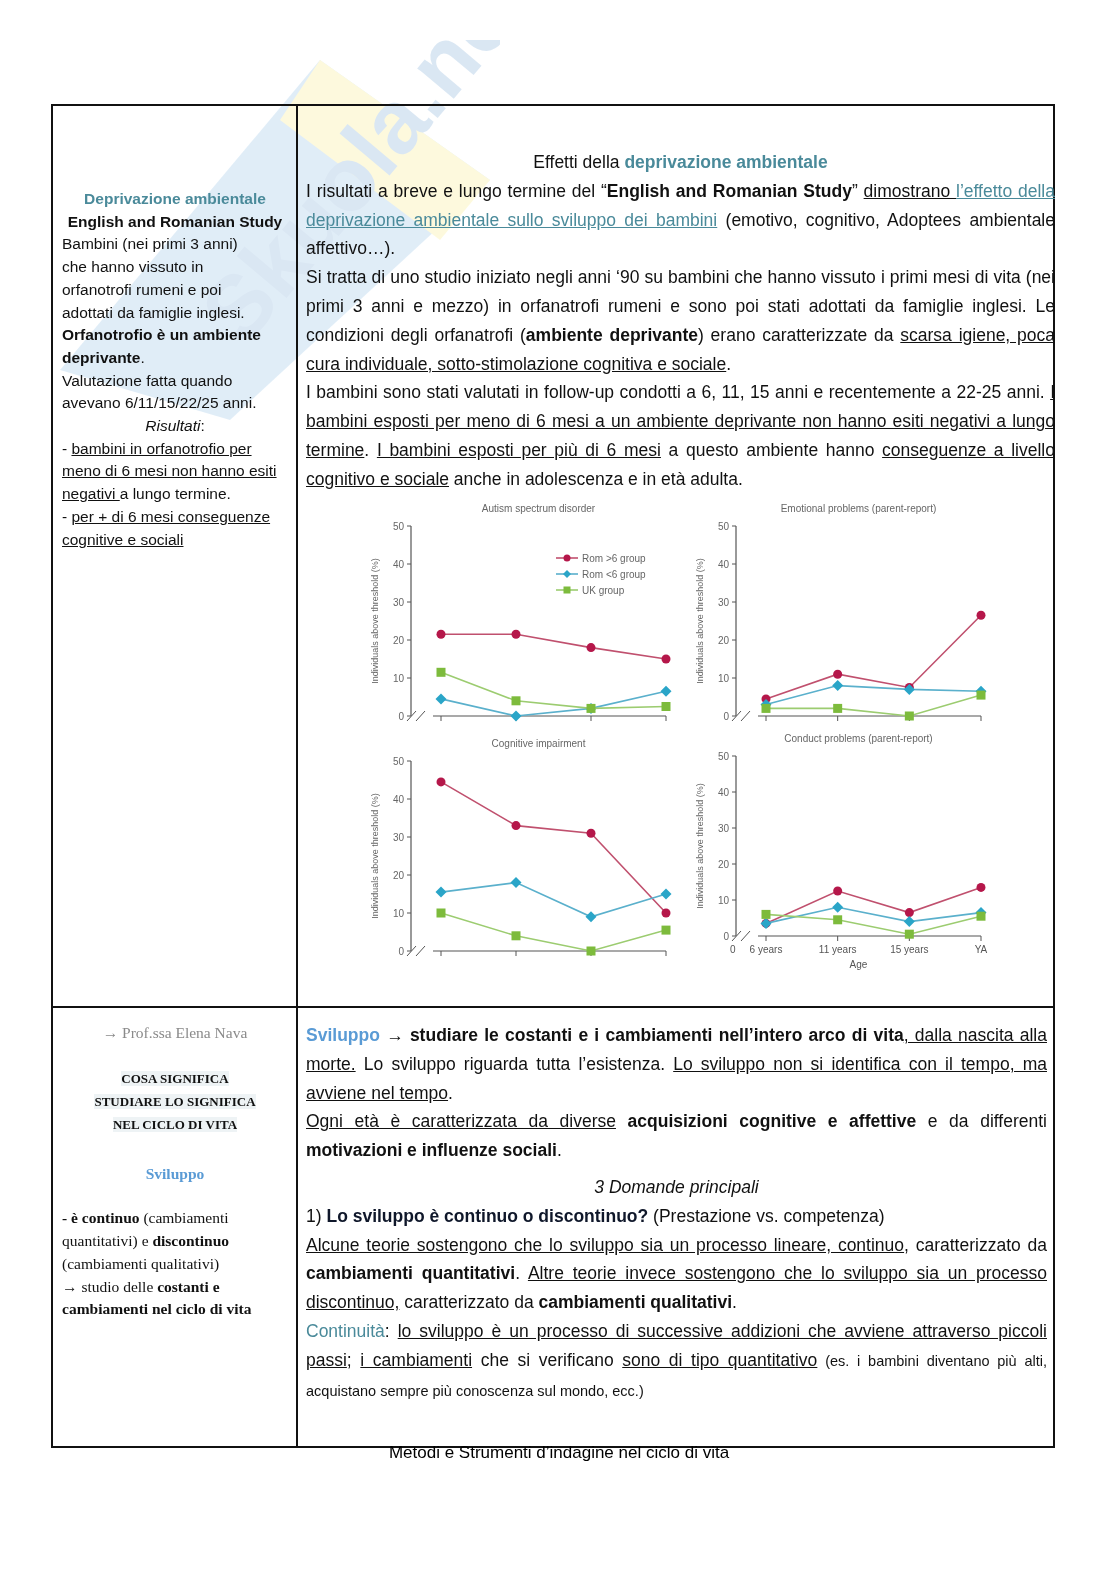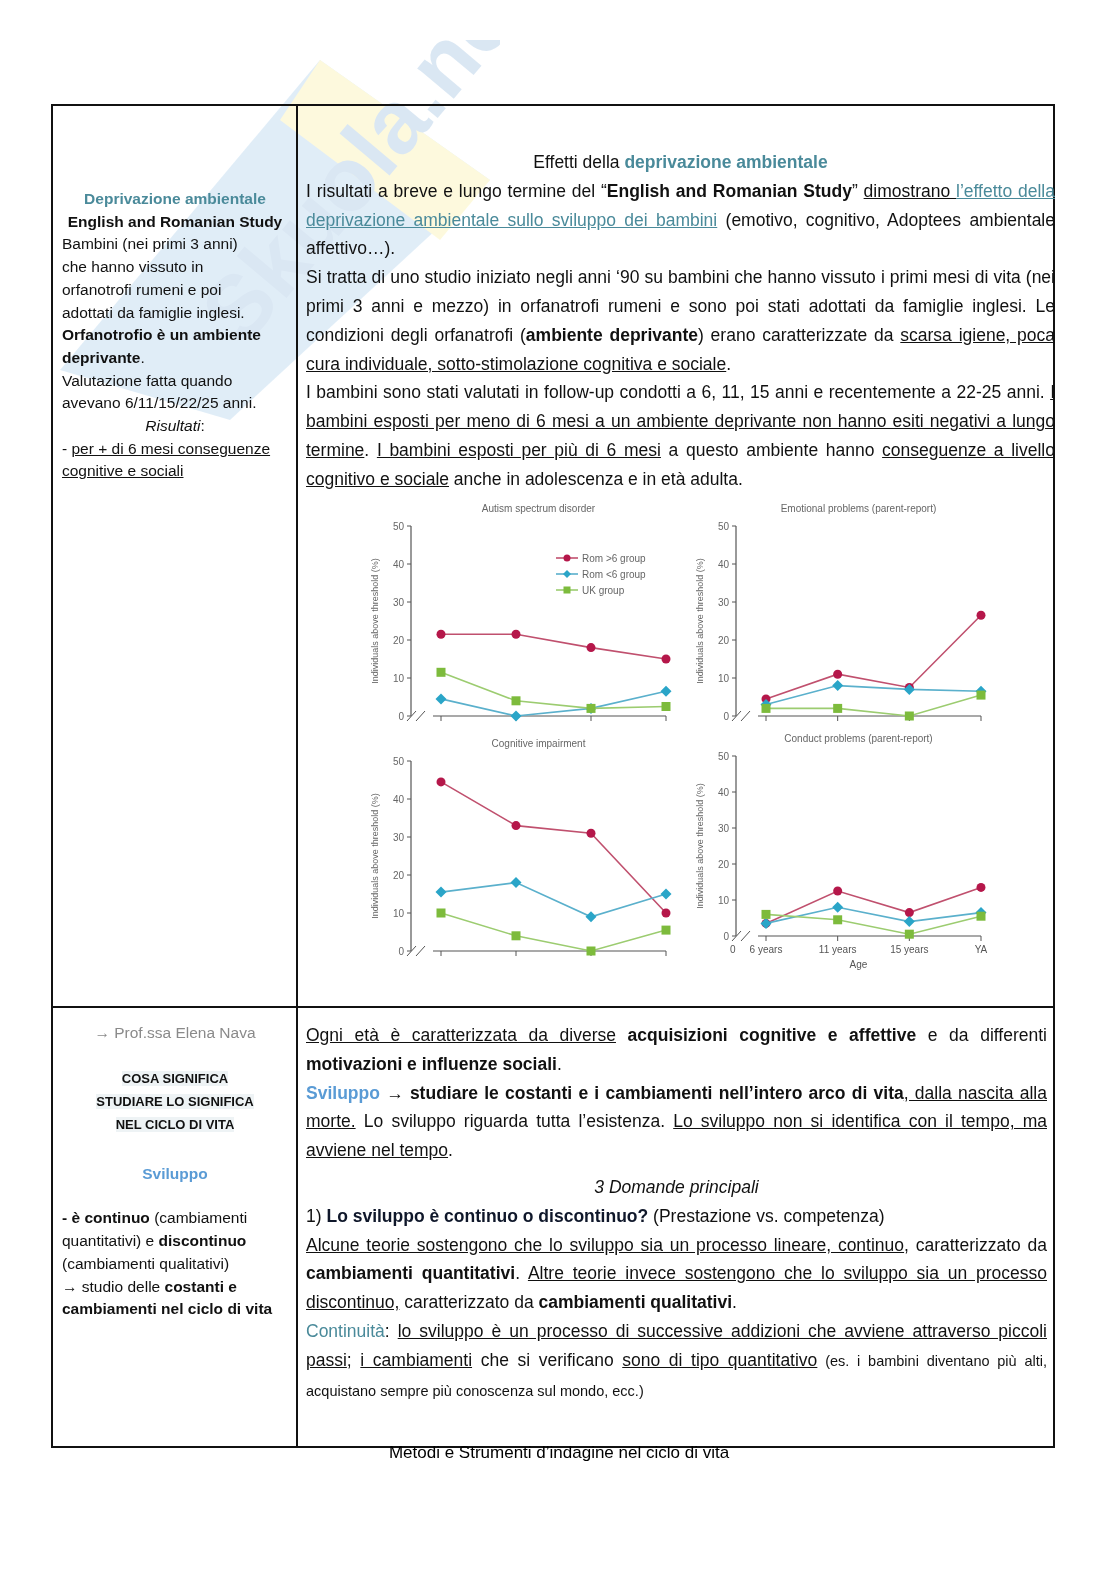--- a/index.html
+++ b/index.html
@@ -6,21 +6,21 @@
   body { width: 1118px; height: 1579px; position: relative; overflow: hidden;
          font-family: "Liberation Sans", sans-serif; color: #111; }
   .watermark { position: absolute; left: 20px; top: 40px; width: 480px; height: 380px; pointer-events: none; opacity: 0.18; }
   .page-table { position: absolute; left: 51px; top: 104px; width: 1004px; height: 1344px;
                 border: 2px solid #111; box-sizing: border-box; }
   .vline { position: absolute; left: 243px; top: 0; bottom: 0; width: 2px; background: #111; }
   .hline { position: absolute; left: 0; right: 0; top: 900px; height: 2px; background: #111; }
   .cell { position: absolute; box-sizing: border-box; }
   .left-cell-1 { left: 0; top: 0; width: 243px; height: 900px; padding: 82px 8px 0 9px; }
   .right-cell-1 { left: 245px; top: 0; width: 757px; height: 808px; padding: 42px 0 0 8px; }
-  .left-cell-2 { left: 0; top: 902px; width: 243px; height: 440px; padding: 14px 8px 0 9px; }
+  .left-cell-2 { left: 0; top: 902px; width: 243px; height: 440px; padding: 14px 8px 0 9px; font-family: Liberation Serif, serif; }
   .right-cell-2 { left: 245px; top: 902px; width: 757px; height: 440px; padding: 13px 8px 0 8px; }
   .side { font-size: 15.5px; line-height: 22.7px; }
   .side .center { text-align: center; }
   .teal { color: #4a8a9a; }
   .blue-light { color: #5a9bd5; }
   .navy { color: #0f172a; }
   .b { font-weight: bold; }
   .i { font-style: italic; }
   .u { text-decoration: underline; }
   .main { font-size: 17.5px; line-height: 28.8px; text-align: justify; }
@@ -53,20 +53,21 @@
     <div class="center teal b">Deprivazione ambientale</div>
     <div class="center b">English and Romanian Study</div>
     <div>Bambini (nei primi 3 anni)</div>
     <div>che hanno vissuto in</div>
     <div>orfanotrofi rumeni e poi</div>
     <div>adottati da famiglie inglesi.</div>
     <div><span class="b">Orfanotrofio è un ambiente deprivante</span><span>.</span></div>
     <div>Valutazione fatta quando</div>
     <div>avevano 6/11/15/22/25 anni.</div>
     <div class="center"><span class="i">Risultati</span><span>:</span></div>
+    <div><span>- </span><span class="u">bambini in orfanotrofio per meno di 6 mesi non hanno esiti negativi </span><span>a lungo termine.</span></div>
     <div><span>- </span><span class="u">per + di 6 mesi conseguenze cognitive e sociali</span></div>
   </div>
 
   <div class="cell right-cell-1 main">
     <p class="title-line"><span>Effetti della </span><span class="teal b">deprivazione ambientale</span></p>
     <p><span>I risultati a breve e lungo termine del “</span><span class="b">English and Romanian Study</span><span>” </span><span class="u">dimostrano </span><span class="link">l’effetto della deprivazione ambientale sullo sviluppo dei bambini</span><span> (emotivo, cognitivo, Adoptees ambientale affettivo…).</span></p>
     <p><span>Si tratta di uno studio iniziato negli anni ‘90 su bambini che hanno vissuto i primi mesi di vita (nei primi 3 anni e mezzo) in orfanatrofi rumeni e sono poi stati adottati da famiglie inglesi. Le condizioni degli orfanatrofi (</span><span class="b">ambiente deprivante</span><span>) erano caratterizzate da </span><span class="u">scarsa igiene, poca cura individuale, sotto-stimolazione cognitiva e sociale</span><span>.</span></p>
     <p><span>I bambini sono stati valutati in follow-up condotti a 6, 11, 15 anni e recentemente a 22-25 anni. </span><span class="u">I bambini esposti per meno di 6 mesi a un ambiente deprivante non hanno esiti negativi a lungo termine</span><span>. </span><span class="u">I bambini esposti per più di 6 mesi</span><span> a questo ambiente hanno </span><span class="u">conseguenze a livello cognitivo e sociale</span><span> anche in adolescenza e in età adulta.</span></p>
 
     <div class="charts">
@@ -250,22 +251,22 @@
       <div><span>COSA SIGNIFICA</span></div>
       <div><span>STUDIARE LO SIGNIFICA</span></div>
       <div><span>NEL CICLO DI VITA</span></div>
     </div>
     <div class="center blue-light b" style="margin-top:27px">Sviluppo</div>
     <div style="margin-top:22px"><span class="b">- è continuo</span><span> (cambiamenti quantitativi) e </span><span class="b">discontinuo</span><span> (cambiamenti qualitativi)</span></div>
     <div><span>→ studio delle </span><span class="b">costanti e cambiamenti nel ciclo di vita</span></div>
   </div>
 
   <div class="cell right-cell-2 main">
+    <p><span class="blue-light b">Sviluppo</span><span> → </span><span class="b">studiare le costanti e i cambiamenti nell’intero arco di vita</span><span class="u">, dalla nascita alla morte.</span><span> Lo sviluppo riguarda tutta l’esistenza. </span><span class="u">Lo sviluppo non si identifica con il tempo, ma avviene nel tempo</span><span>.</span></p>
     <p><span class="u">Ogni età è caratterizzata da diverse</span><span class="b"> acquisizioni cognitive e affettive</span><span> e da differenti </span><span class="b">motivazioni e influenze sociali</span><span>.</span></p>
-    <p><span class="blue-light b">Sviluppo</span><span> → </span><span class="b">studiare le costanti e i cambiamenti nell’intero arco di vita</span><span class="u">, dalla nascita alla morte.</span><span> Lo sviluppo riguarda tutta l’esistenza. </span><span class="u">Lo sviluppo non si identifica con il tempo, ma avviene nel tempo</span><span>.</span></p>
     <p class="title-line i" style="margin-top:8px">3 Domande principali</p>
     <p style="text-align:left"><span>1) </span><span class="navy b">Lo sviluppo è continuo o discontinuo?</span><span> (Prestazione vs. competenza)</span></p>
     <p><span class="u">Alcune teorie sostengono che lo sviluppo sia un processo lineare, continuo</span><span>, caratterizzato da </span><span class="b">cambiamenti quantitativi</span><span>. </span><span class="u">Altre teorie invece sostengono che lo sviluppo sia un processo discontinuo,</span><span> caratterizzato da </span><span class="b">cambiamenti qualitativi</span><span>.</span></p>
     <p><span class="teal">Continuità</span><span>: </span><span class="u">lo sviluppo è un processo di successive addizioni che avviene attraverso piccoli passi</span><span>; </span><span class="u">i cambiamenti</span><span> che si verificano </span><span class="u">sono di tipo quantitativo</span><span class="small"> (es. i bambini diventano più alti, acquistano sempre più conoscenza sul mondo, ecc.)</span></p>
   </div>
 </div>
 
 <div class="footer">Metodi e Strumenti d’indagine nel ciclo di vita</div>
 
 </body></html>

